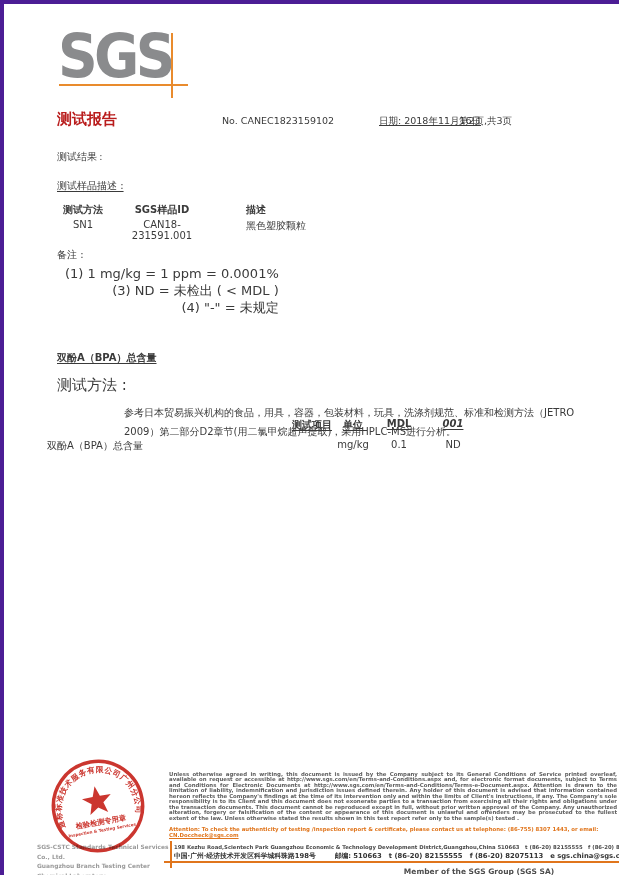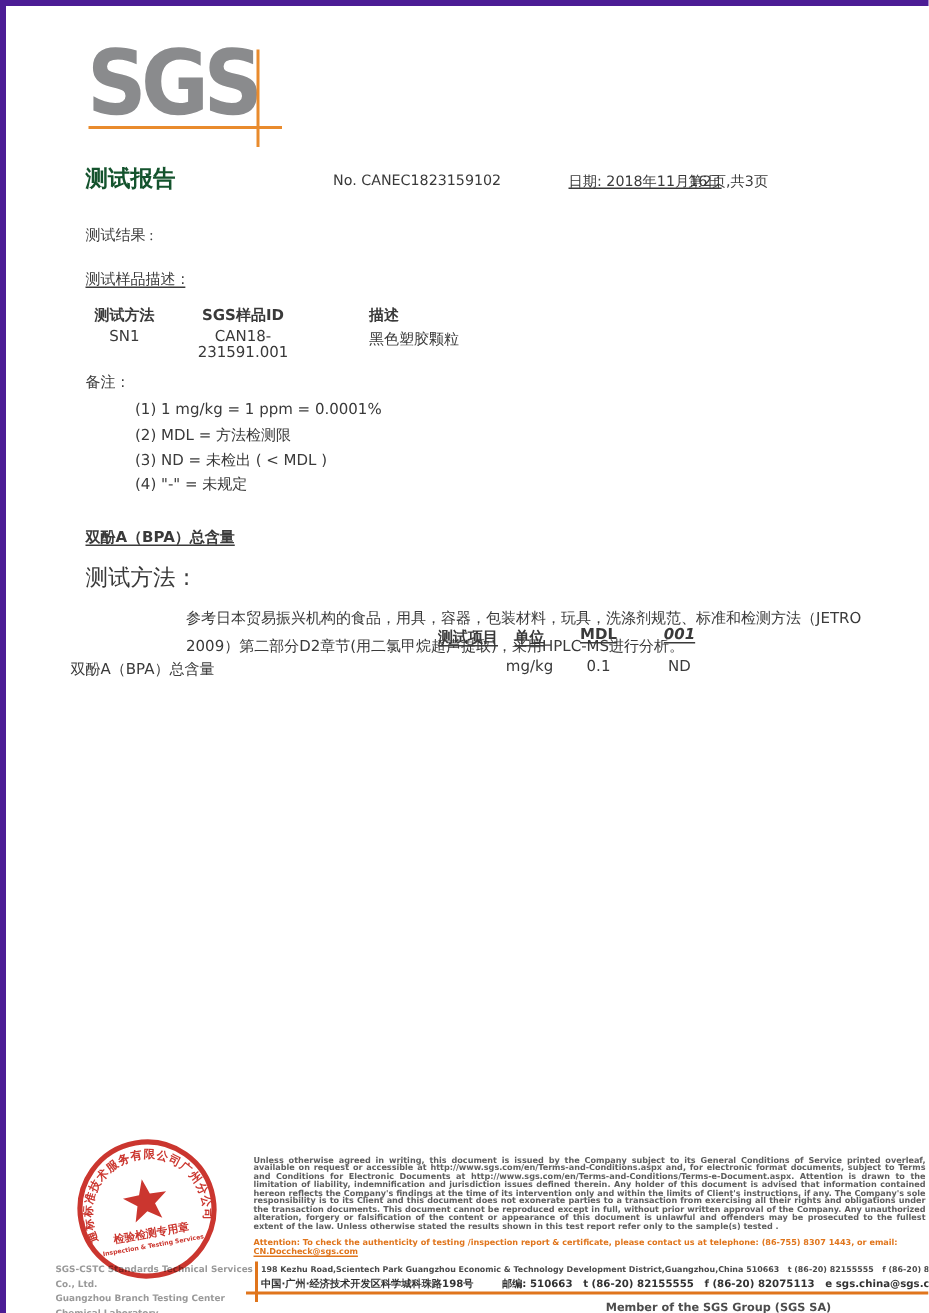--- a/index.html
+++ b/index.html
@@ -11,37 +11,37 @@
   
   .logo-text{
     position:absolute; left:54px; top:22px;
     font-size:60px; font-weight:700; color:#8a8b8d;
     letter-spacing:-4px; transform:scaleX(0.92); transform-origin:left top;
     line-height:1;
   }
   .logo-hline{position:absolute; left:55px; top:80px; width:129px; height:2px; background:#e98b2d;}
   .logo-vline{position:absolute; left:167px; top:29px; width:2px; height:65px; background:#e98b2d;}
   
-  .title{position:absolute; left:53px; top:106px; font-size:15px; font-weight:700; color:#14532d;}
+  .title{position:absolute; left:53px; top:106px; font-size:15px; font-weight:700; color:#b91c1c;}
   .hmeta{position:absolute; top:111px; font-size:9.5px; color:#3a3a3a;}
   .report-no{left:218px;}
   .report-date{left:375px;text-decoration:underline;}
   .report-pages{left:455px;}
   
   .seclabel{position:absolute; left:53px; font-size:10px; color:#3a3a3a;}
   .u{text-decoration:underline; text-underline-offset:2px;}
   .b{font-weight:700;text-align:right;}
   .sample-table{
     position:absolute; left:48px; top:199px;
     display:grid; grid-template-columns:62px 96px auto; row-gap:2px;
     font-size:10px;
   }
   .sample-table .c1,.sample-table .c2{text-align:center;}
   .sample-table .c3{text-align:left; padding-left:36px;}
-  .notes{position:absolute; left:86px; top:262px; font-size:10px; line-height:16.8px;}
+  .notes{position:absolute; left:61px; top:262px; font-size:13px; line-height:16.8px;text-align:right;}
   .bpa-heading{position:absolute; left:53px; top:347px; font-size:10px; font-weight:700;}
   .method-label{position:absolute; left:53px; top:372px; font-size:15px;}
   .method-text{position:absolute; left:120px; top:371px; width:468px; font-size:10px; line-height:19px;margin-top:28px;}
   .result-table{
     position:absolute; left:43px; top:414px;
     display:grid; grid-template-columns:285px 42px 50px 58px; row-gap:7px;
     font-size:10px;
   }
   .result-table .hd-item{padding-left:18px;}
   .result-table .ctr{text-align:center;}
@@ -104,21 +104,20 @@
     <div class="c2 b">SGS样品ID</div>
     <div class="c3 b">描述</div>
     <div class="c1">SN1</div>
     <div class="c2">CAN18-231591.001</div>
     <div class="c3">黑色塑胶颗粒</div>
   </div>
 
   <div class="seclabel" style="top:244px;">备注 :</div>
   <div class="notes">
     <div>(1) 1 mg/kg = 1 ppm = 0.0001%</div>
-    <div>(2) MDL = 方法检测限</div>
     <div>(3) ND = 未检出 ( &lt; MDL )</div>
     <div>(4) "-" = 未规定</div>
   </div>
 
   <div class="bpa-heading u">双酚A（BPA）总含量</div>
   <div class="method-label">测试方法 :</div>
   <div class="method-text">参考日本贸易振兴机构的食品，用具，容器，包装材料，玩具，洗涤剂规范、标准和检测方法（JETRO 2009）第二部分D2章节(用二氯甲烷超声提取)，采用HPLC-MS进行分析。</div>
 
   <div class="result-table">
     <div class="hd-item b u">测试项目</div>

